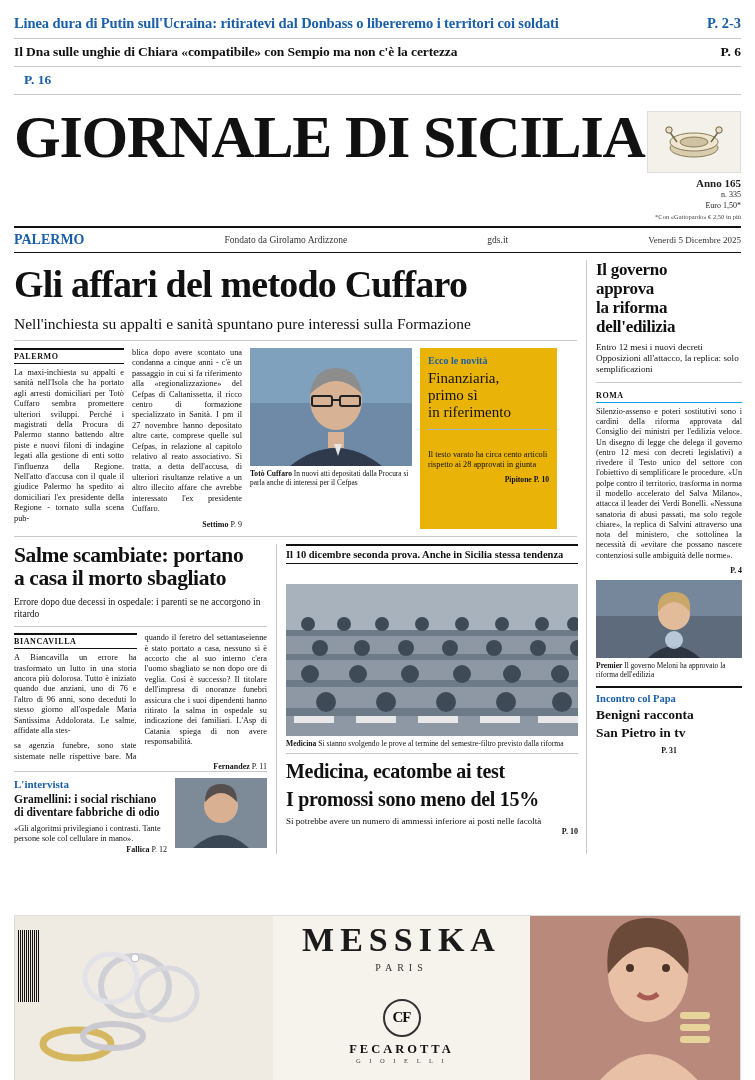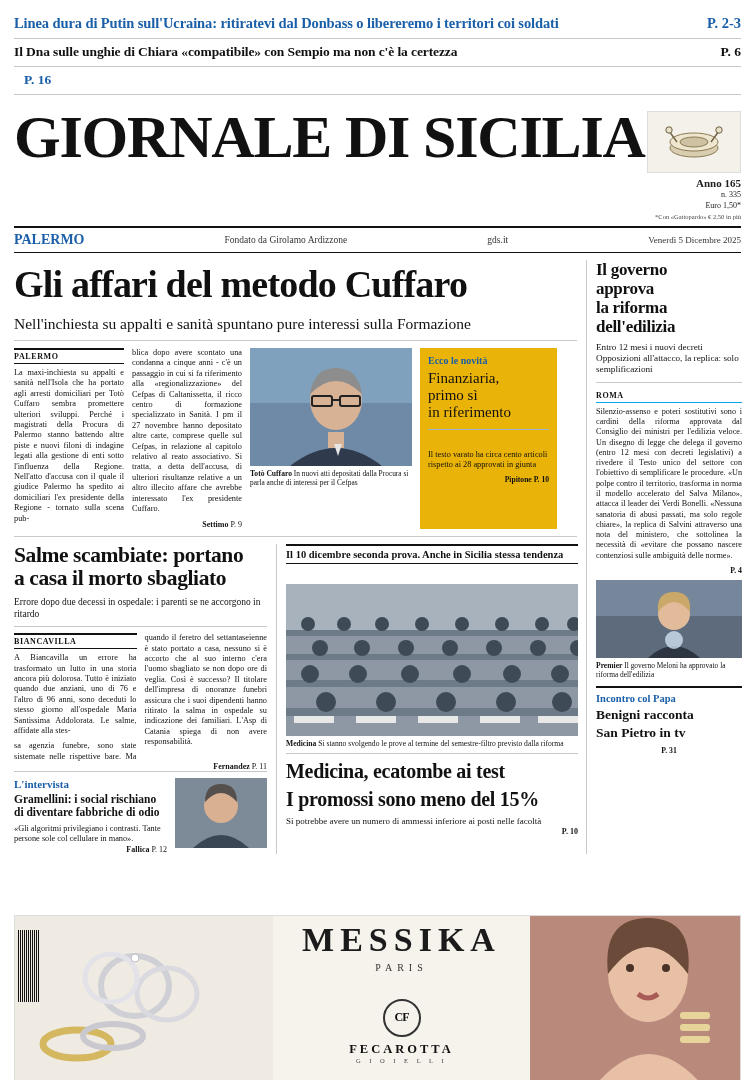--- a/index.html
+++ b/index.html
@@ -152,21 +152,21 @@
     position:absolute; left:14px; top:915px; width:727px; height:178px;
     border:1px solid #ddd; background:#f3eee8; overflow:hidden;
   }
   .ad-inner { display:flex; height:100%; }
   .ad-left { width:258px; position:relative; background:linear-gradient(120deg,#efeae2,#e0d9cf); }
   .ad-mid { flex:1; display:flex; flex-direction:column; align-items:center; justify-content:center; background:#f6f2ec; }
   .ad-right { width:210px; background:linear-gradient(160deg,#c9a79a,#8e5f53); position:relative; }
   .ad-brand { font-size:34px; letter-spacing:6px; font-weight:bold; color:#1b1b1b; font-family:"Liberation Serif",serif; }
   .ad-paris { font-size:10px; letter-spacing:5px; color:#333; margin-top:3px; }
   .ad-logo { margin-top:26px; text-align:center; }
-  .ad-logo .mono { border:2px solid #333; border-radius:50%; width:38px; height:38px; display:flex; align-items:center; justify-content:center; margin:0 auto; font-size:12px; font-weight:bold; letter-spacing:-1px;}
+  .ad-logo .mono { border:2px solid #333; border-radius:50%; width:38px; height:38px; display:flex; align-items:center; justify-content:center; margin:0 auto; font-size:15px; font-weight:bold; letter-spacing:-1px;}
   .ad-logo .nm { font-size:12.5px; letter-spacing:3px; font-weight:bold; margin-top:5px; }
   .ad-logo .sub { font-size:6.5px; letter-spacing:3.5px; color:#444; }
   .ad-addr { font-size:7px; color:#333; margin-top:16px; letter-spacing:0.4px; }
 
   
   .barcode { position:absolute; left:18px; top:930px; width:22px; height:86px; }
   .barcode .bars { display:flex; height:72px; }
   .barcode i { display:block; width:1px; height:100%; background:#111; margin-right:1px; }
   .barcode i.w { width:2px; }
 </style>

